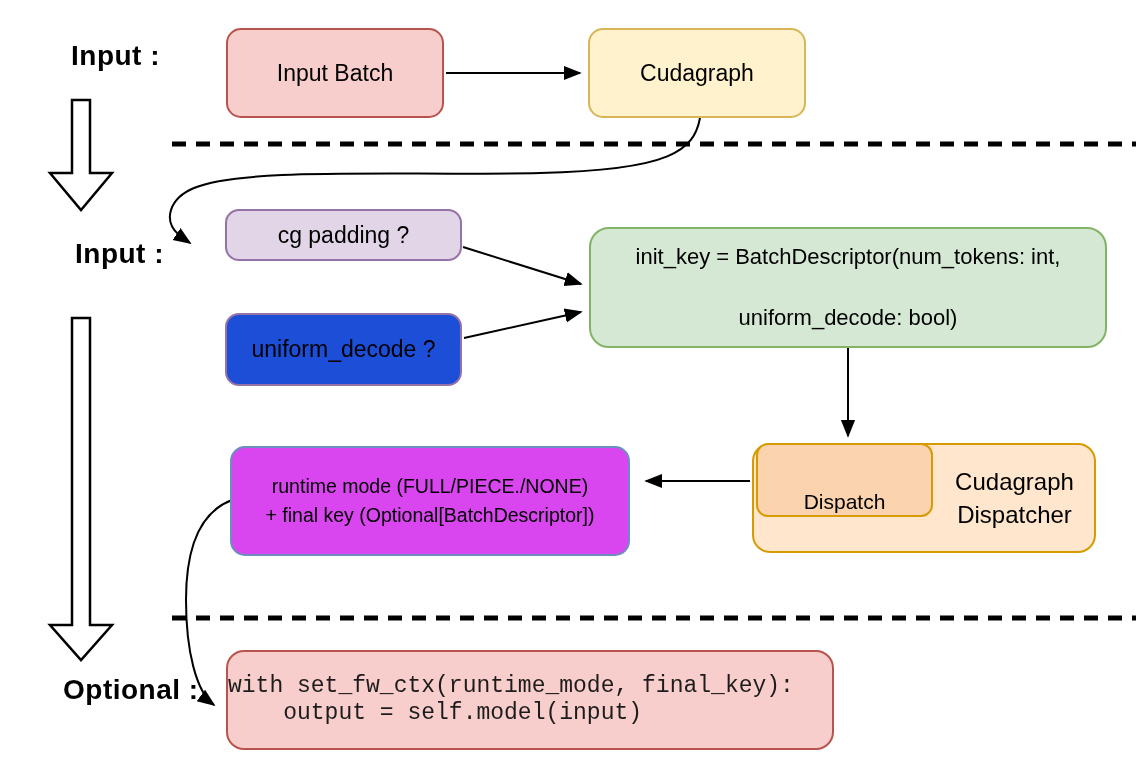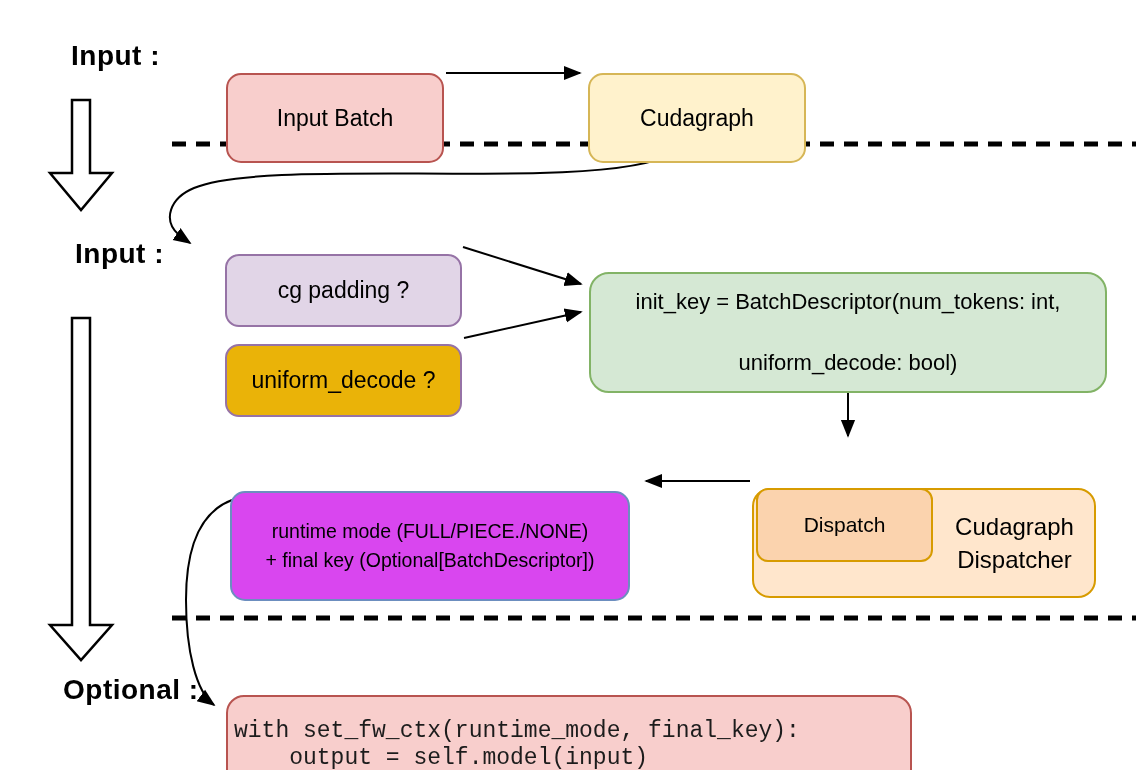--- a/index.html
+++ b/index.html
@@ -5,36 +5,36 @@
   html,body { margin:0; padding:0; background:#ffffff; }
   .canvas {
     position:relative; width:1142px; height:770px; background:#ffffff;
     font-family:"Liberation Sans", sans-serif; color:#000;
     overflow:hidden;
   }
   .overlay { position:absolute; left:0; top:0; width:1142px; height:770px; }
   .node {
     position:absolute; box-sizing:border-box; border:2px solid;
     display:flex; flex-direction:column; align-items:center; justify-content:center;
-    text-align:center; line-height:1.25;margin-top:45px;
+    text-align:center; line-height:1.25;
   }
   .stage-label { position:absolute; font-weight:bold; font-size:28px; letter-spacing:0.5px;margin-left:41px; }
 
   .n-input-batch { left:226px; top:28px;  width:218px; height:90px;  border-radius:15px; background:#f8cecc; border-color:#b85450; font-size:23px; }
   .n-preprocess  { left:588px; top:28px;  width:218px; height:90px;  border-radius:15px; background:#fff2cc; border-color:#d6b656; font-size:23px; }
-  .n-cg-padding  { left:225px; top:209px; width:237px; height:73px;  border-radius:14px; background:#e1d5e7; border-color:#9673a6; font-size:23px; }
-  .n-uniform     { left:225px; top:299px; width:237px; height:73px;  border-radius:14px; background:#eab308; border-color:#9673a6; font-size:23px; }
+  .n-cg-padding  { left:225px; top:209px; width:237px; height:52px;  border-radius:14px; background:#e1d5e7; border-color:#9673a6; font-size:23px; }
+  .n-uniform     { left:225px; top:313px; width:237px; height:73px;  border-radius:14px; background:#1d4ed8; border-color:#9673a6; font-size:23px; }
   .n-init-key    { left:589px; top:227px; width:518px; height:121px; border-radius:20px; background:#d5e8d4; border-color:#82b366; font-size:22px; line-height:32px;gap:29px; }
   .n-cuda-outer  { left:752px; top:443px; width:344px; height:110px; border-radius:18px; background:#ffe6cc; border-color:#d79b00; }
-  .n-dispatch    { left:756px; top:443px; width:177px; height:74px;  border-radius:12px; background:#fbd3ae; border-color:#d79b00; font-size:21px; }
+  .n-dispatch    { left:756px; top:443px; width:177px; height:74px;  border-radius:12px; background:#fbd3ae; border-color:#d79b00; font-size:21px;justify-content:flex-end; }
   .n-cuda-text   { left:933px; top:443px; width:163px; height:110px; border:none; background:transparent; font-size:24px; line-height:33px; }
   .n-runtime     { left:230px; top:446px; width:400px; height:110px; border-radius:15px; background:#d946ef; border-color:#6c8ebf; font-size:19.5px; line-height:29px; }
-  .n-code        { left:226px; top:650px; width:686px; height:100px; border-radius:18px; background:#f8cecc; border-color:#b85450;
+  .n-code        { left:226px; top:650px; width:608px; height:100px; border-radius:18px; background:#f8cecc; border-color:#b85450;
                    font-family:"Liberation Mono", monospace; font-size:23px; line-height:27px;
-                   align-items:flex-start; justify-content:center; padding-left:6px; color:#1c1c1c; }
+                   align-items:flex-start; justify-content:center; color:#1c1c1c; }
   .n-code div { white-space:pre; text-align:left; }
 </style>
 </head>
 <body>
 
 <div class="canvas">
 
   <svg class="overlay" viewBox="0 0 1142 770">
     <defs>
       <marker id="arrow" viewBox="0 0 10 10" refX="9" refY="5" markerWidth="9" markerHeight="9" orient="auto-start-reverse">

